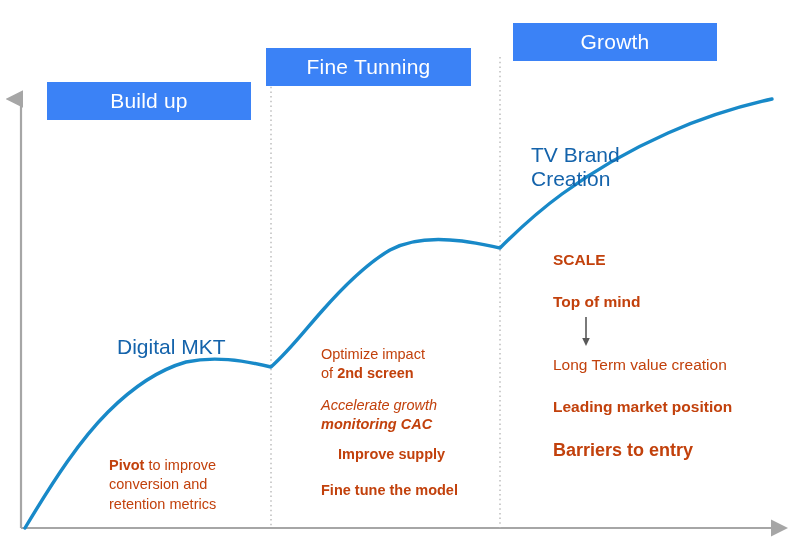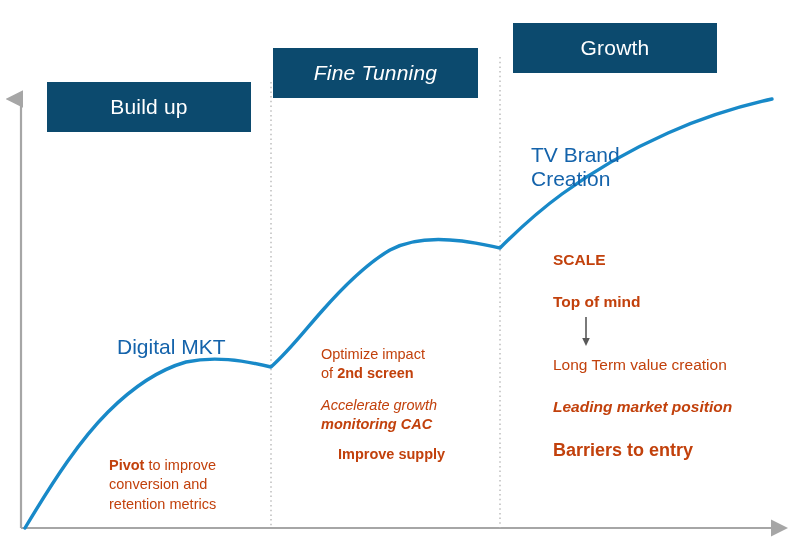--- a/index.html
+++ b/index.html
@@ -19,33 +19,33 @@
   }
   #chart-svg {
     position: absolute;
     left: 0;
     top: 0;
     width: 800px;
     height: 543px;
   }
   .phase-banner {
     position: absolute;
-    background: #0c4a6e;
+    background: #3b82f6;
     color: #ffffff;
     font-size: 21px;
     font-weight: 400;
     letter-spacing: 0.2px;
     display: flex;
     align-items: center;
     justify-content: center;
     box-sizing: border-box;
-    height: 50px;
+    height: 38px;
   }
   #banner-buildup   { left: 47px;  top: 82px; width: 204px; }
-  #banner-finetune  { left: 273px; top: 48px; width: 205px; font-style: italic; }
+  #banner-finetune  { left: 266px; top: 48px; width: 205px; }
   #banner-growth    { left: 513px; top: 23px; width: 204px; }
 
   .blue-heading {
     position: absolute;
     color: #1463ab;
     font-size: 21px;
     font-weight: 400;
     line-height: 1.13;
     white-space: pre-line;
     margin-top: 40px;
@@ -71,21 +71,21 @@
   
   #note-optimize   { left: 321px; top: 345px; }
   #note-accelerate { left: 321px; top: 396px; font-style: italic; }
   #note-improve    { left: 338px; top: 445px; }
   #note-finetune   { left: 321px; top: 481px; }
 
   
   #note-scale      { left: 553px; top: 250px; font-size: 15.5px; }
   #note-topofmind  { left: 553px; top: 292px; font-size: 15.5px; }
   #note-longterm   { left: 553px; top: 355px; font-size: 15.5px; }
-  #note-leading    { left: 553px; top: 397px; font-size: 15.5px; font-style: italic; }
+  #note-leading    { left: 553px; top: 397px; font-size: 15.5px; }
   #note-barriers   { left: 553px; top: 439px; font-size: 18px; }
 
   #down-arrow-wrap {
     position: absolute;
     left: 578px;
     top: 317px;
     width: 16px;
     height: 30px;
   }
 </style>
@@ -140,20 +140,21 @@
 
   <div class="note" id="note-pivot"><b>Pivot</b><span> to improve
 conversion and
 retention metrics</span></div>
 
   <div class="note" id="note-optimize"><span>Optimize impact
 of </span><b>2nd  screen</b></div>
   <div class="note" id="note-accelerate"><span>Accelerate growth
 </span><b>monitoring CAC</b></div>
   <div class="note bold" id="note-improve">Improve supply</div>
+  <div class="note bold" id="note-finetune">Fine tune the model</div>
 
   <div class="note bold" id="note-scale">SCALE</div>
   <div class="note bold" id="note-topofmind">Top of mind</div>
 
   <div id="down-arrow-wrap">
     <svg width="16" height="30" viewBox="0 0 16 30">
       <line x1="8" y1="0" x2="8" y2="23" stroke="#595959" stroke-width="1.6"></line>
       <path d="M8,29 L4.2,21 L11.8,21 Z" fill="#595959"></path>
     </svg>
   </div>

